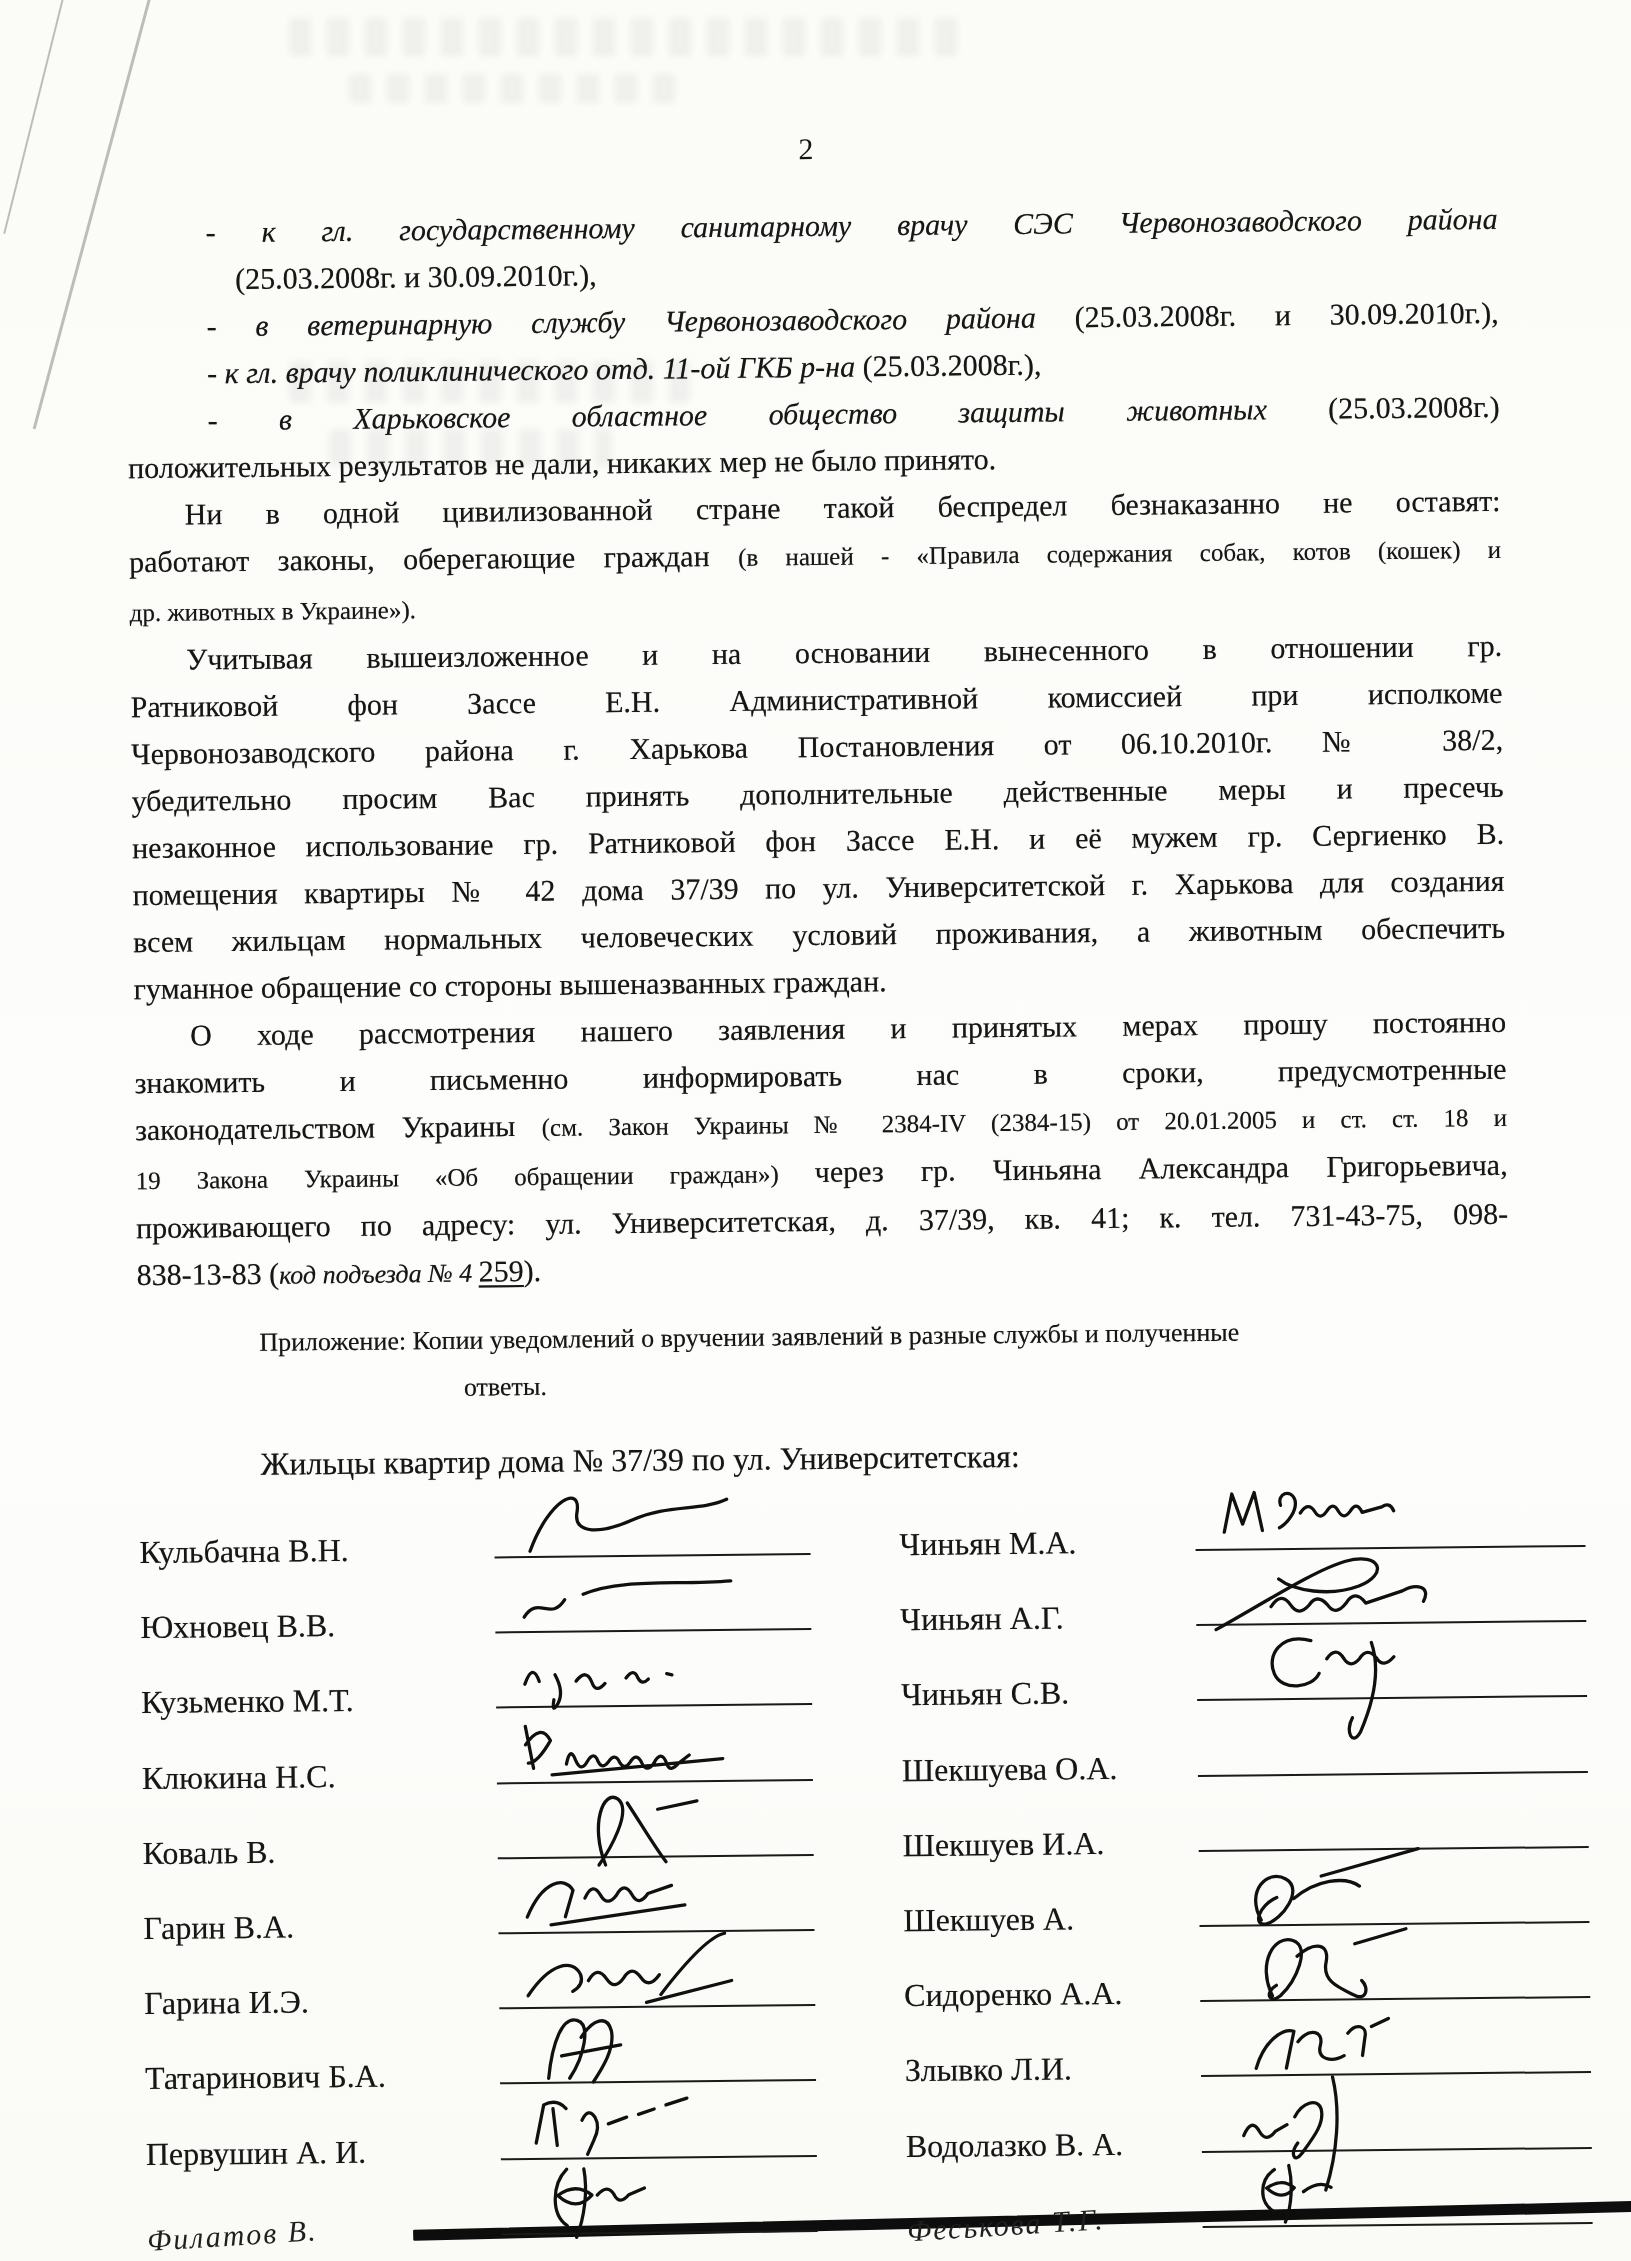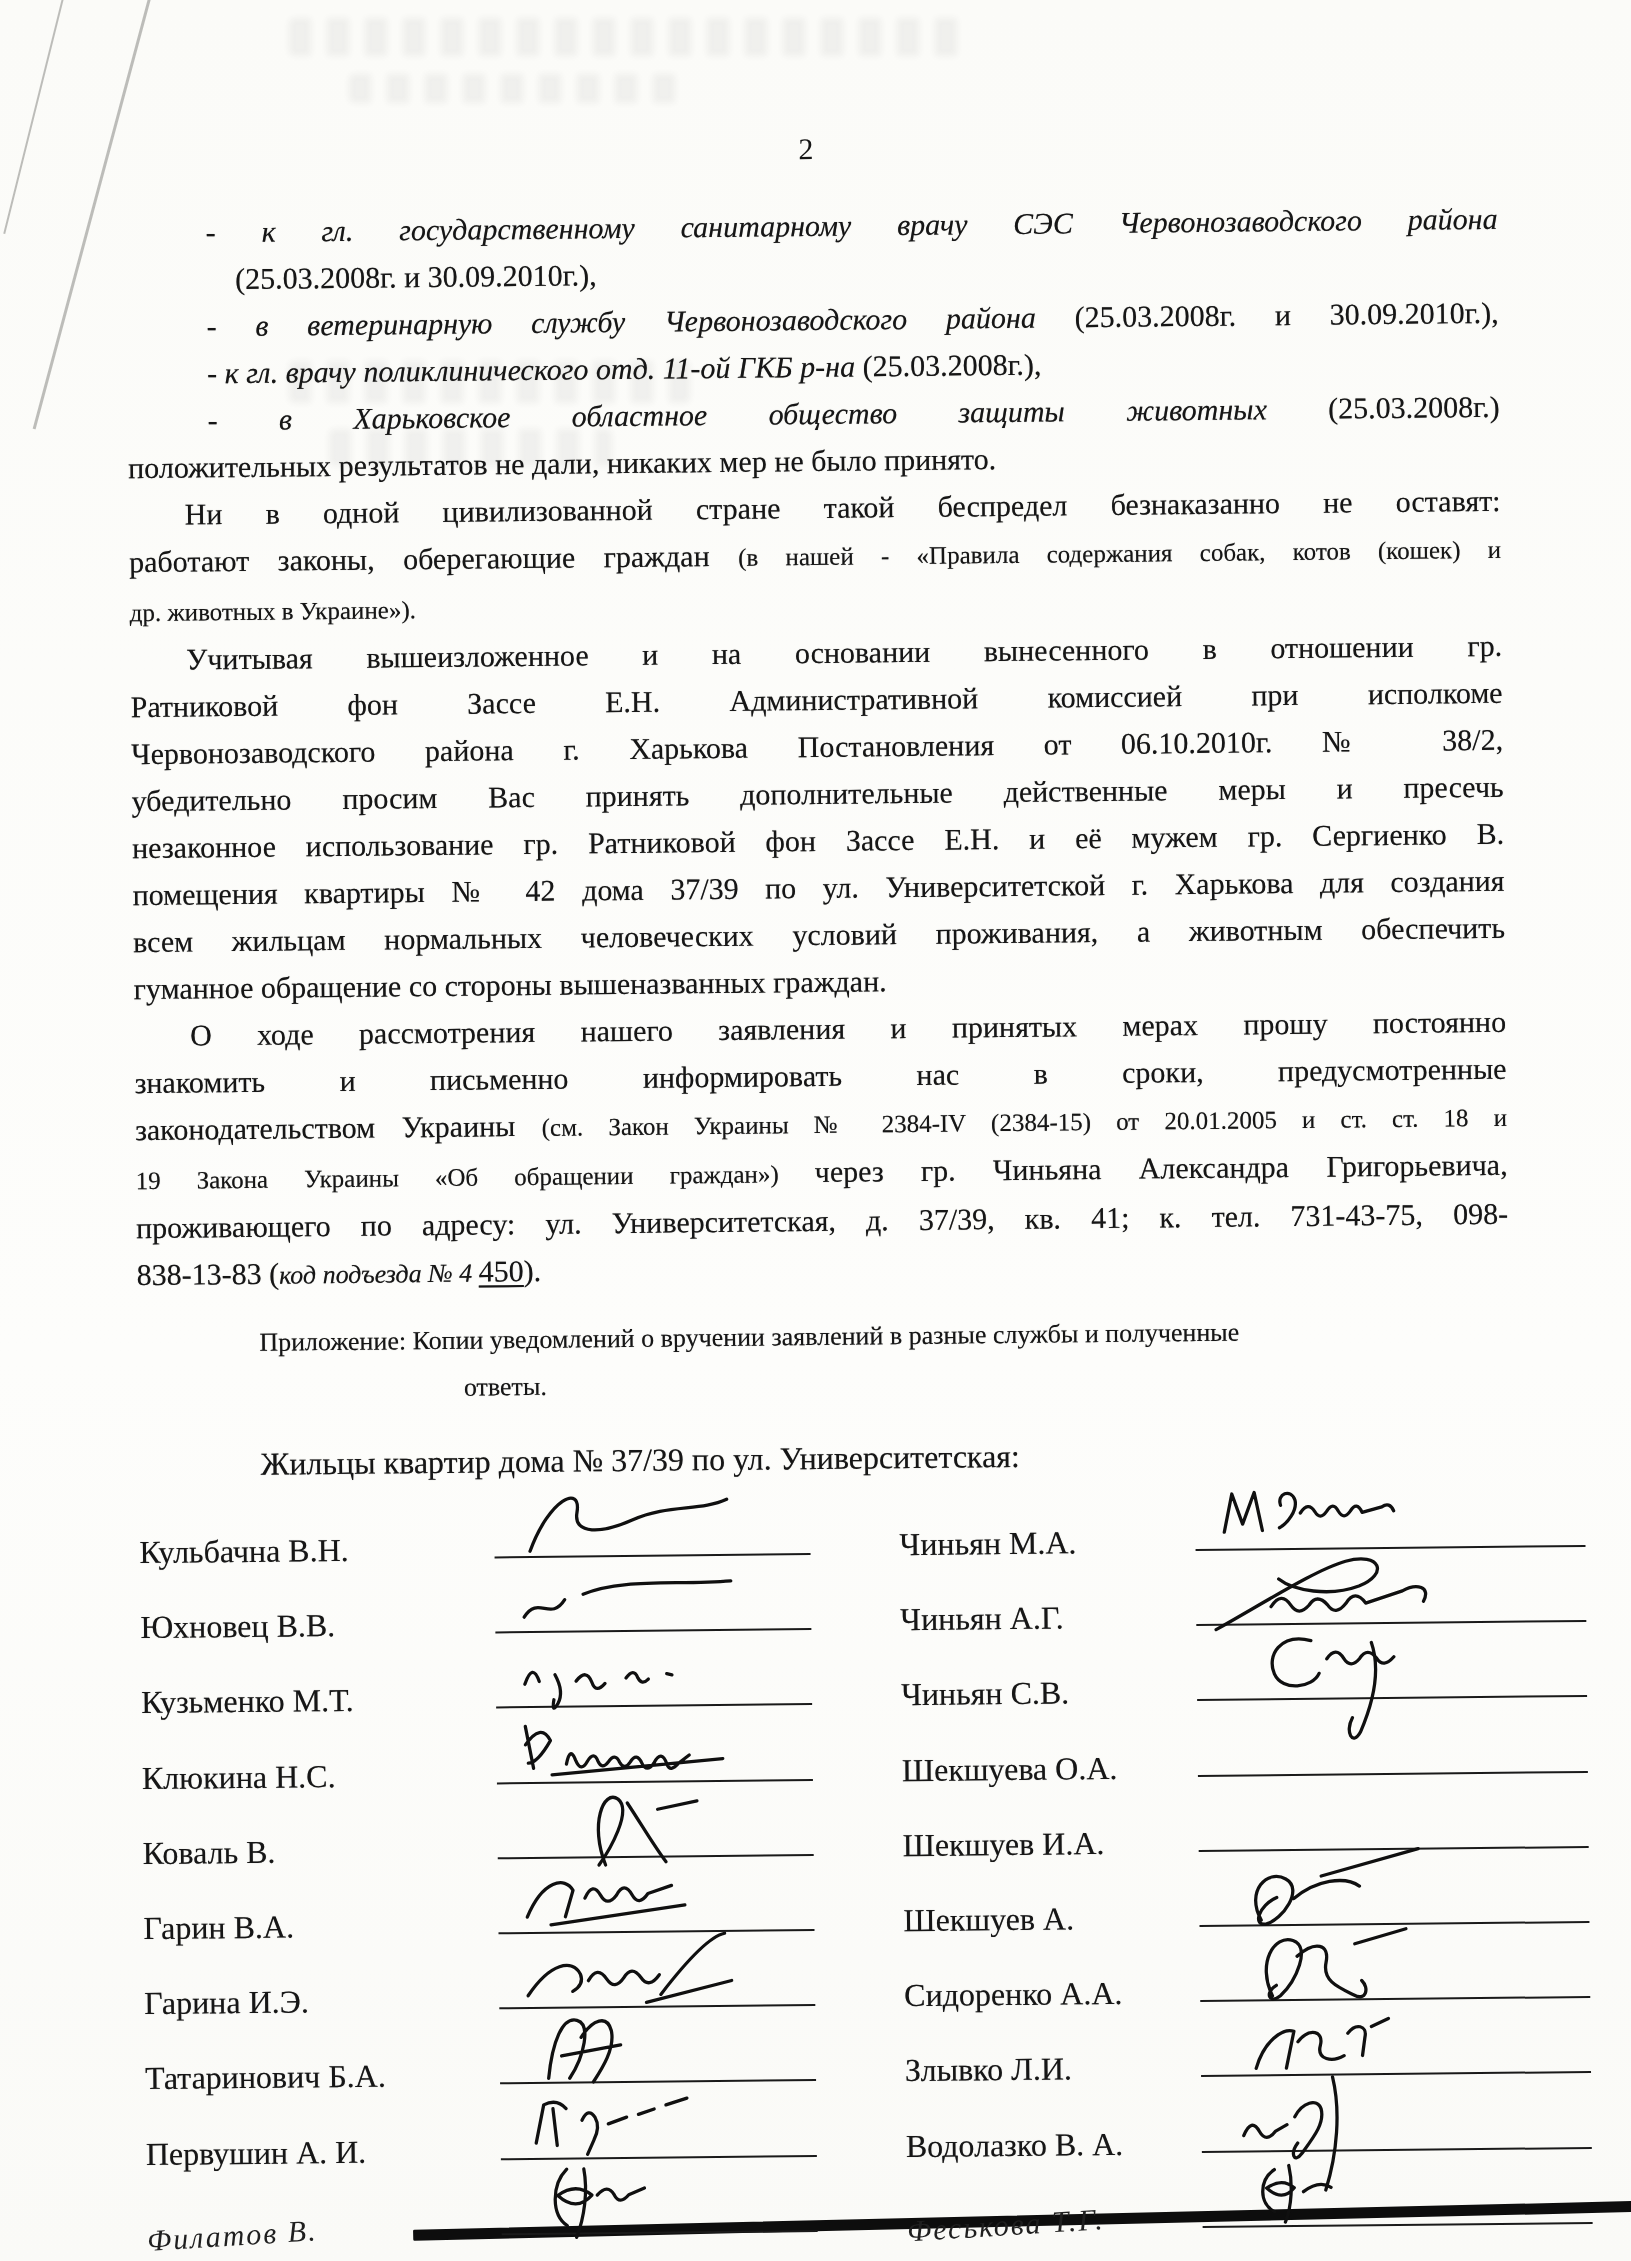--- a/index.html
+++ b/index.html
@@ -100,21 +100,21 @@
         <div class="ln jfull"><span class="s-reg">убедительно просим Вас принять дополнительные действенные меры и пресечь</span></div>
         <div class="ln jfull"><span class="s-reg">незаконное использование гр. Ратниковой фон Зассе Е.Н. и её мужем гр. Сергиенко В.</span></div>
         <div class="ln jfull"><span class="s-reg">помещения квартиры № 42 дома 37/39 по ул. Университетской г. Харькова для создания</span></div>
         <div class="ln jfull"><span class="s-reg">всем жильцам нормальных человеческих условий  проживания, а животным обеспечить</span></div>
         <div class="ln "><span class="s-reg">гуманное обращение со стороны вышеназванных граждан.</span></div>
         <div class="ln ind jfull"><span class="s-reg">О ходе рассмотрения нашего заявления и принятых мерах прошу постоянно</span></div>
         <div class="ln jfull"><span class="s-reg">знакомить и письменно информировать нас в сроки, предусмотренные</span></div>
         <div class="ln jfull"><span class="s-reg">законодательством Украины </span><span class="s-small">(см. Закон Украины № 2384-IV (2384-15) от 20.01.2005 и ст. ст. 18 и</span></div>
         <div class="ln jfull"><span class="s-small">19  Закона Украины «Об обращении граждан») </span><span class="s-reg">через гр. Чиньяна Александра Григорьевича,</span></div>
         <div class="ln jfull"><span class="s-reg">проживающего по адресу: ул. Университетская, д. 37/39, кв. 41; к. тел. 731-43-75, 098-</span></div>
-        <div class="ln "><span class="s-reg">838-13-83 (</span><span class="s-itsmall">код подъезда № 4 </span><span class="s-und">450</span><span class="s-reg">).</span></div>
+        <div class="ln "><span class="s-reg">838-13-83 (</span><span class="s-itsmall">код подъезда № 4 </span><span class="s-und">259</span><span class="s-reg">).</span></div>
       </div>
 
     <div class="attachment">
       <div class="ln">Приложение: Копии уведомлений о вручении заявлений в разные службы и полученные</div>
       <div class="ln l2">ответы.</div>
     </div>
 
     <div class="residents-heading">Жильцы квартир дома № 37/39 по ул. Университетская:</div>
 
     <div class="sigs">

